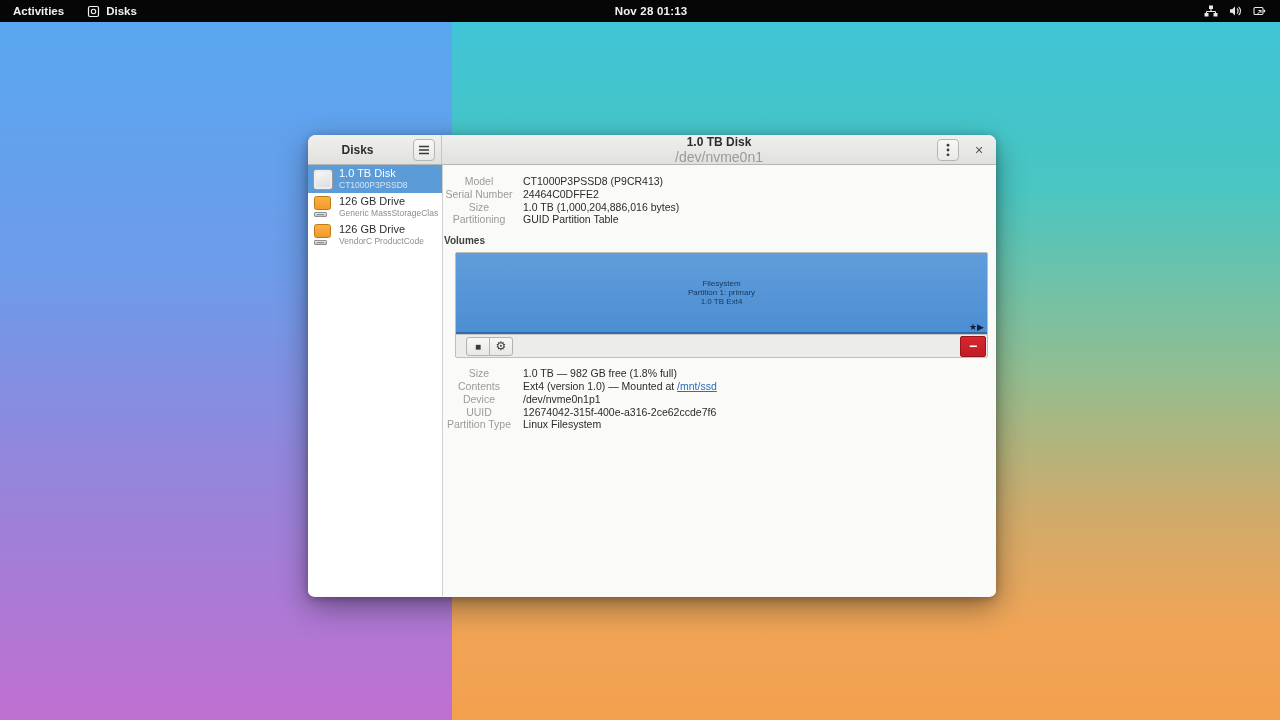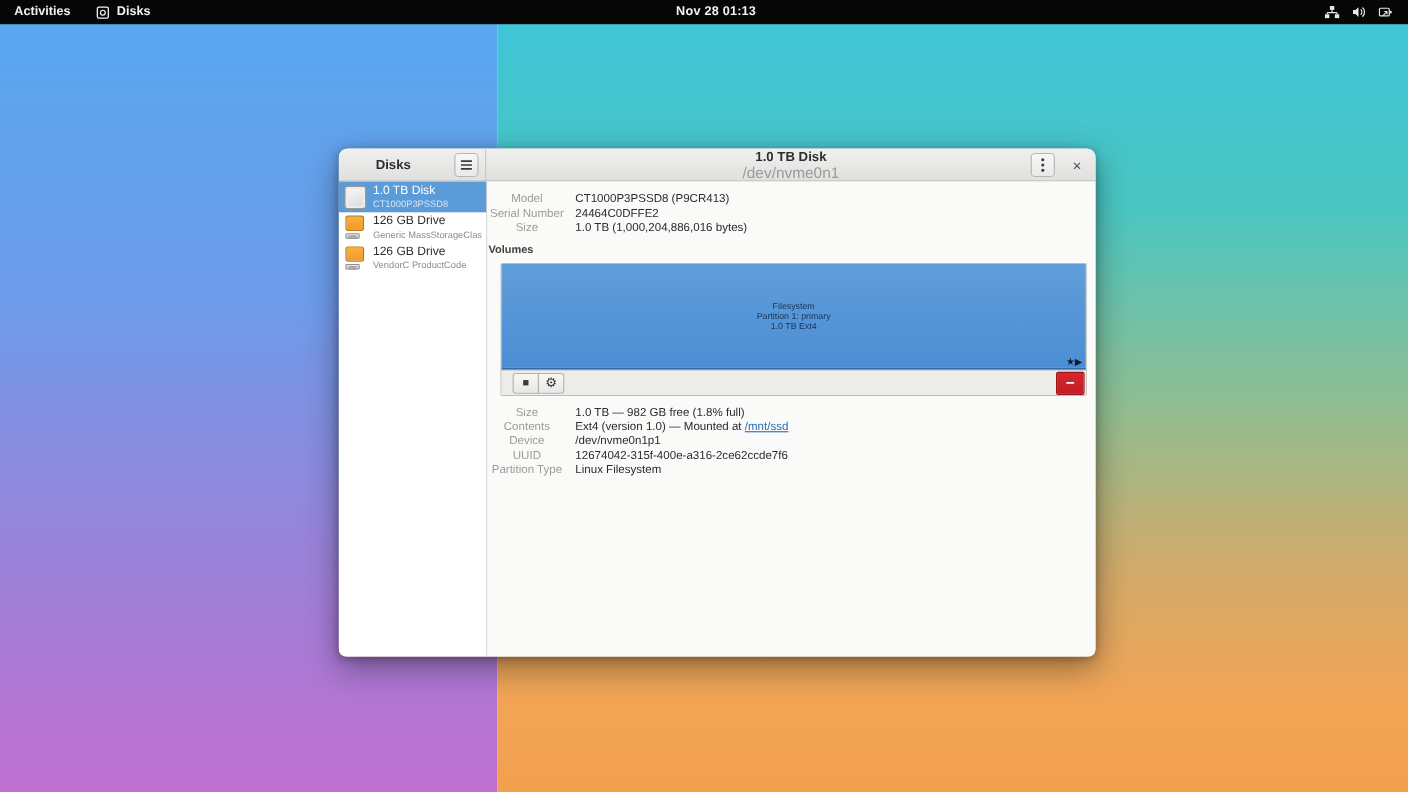--- a/index.html
+++ b/index.html
@@ -80,21 +80,21 @@
   .info-grid { margin-top:10px; }
   .info-row { display:flex; line-height:12.8px; }
   .info-row .lbl { width:72px; flex:none; text-align:center; color:#9b9b99; margin-right:8px; }
   .info-row .val { color:#2b2b2b; }
   .val a { color:#2a6db8; text-decoration:underline; cursor:pointer; }
 
   .vol-title { margin:9px 0 6px 1px; font-size:10px; font-weight:700; color:#3f3f3d; }
 
   .vol-widget { margin-left:12px; width:533px; border:1px solid #bdbdbb; border-radius:2px; }
   .vol-blue {
-    position:relative; height:96px;
+    position:relative; height:81px;
     background:linear-gradient(#609dda,#4c8ed3);
     border-bottom:2px solid #2f6cae;
     display:flex; flex-direction:column; align-items:center; justify-content:center;
     color:#16365c; font-size:8px; line-height:9px; text-align:left; cursor:pointer;
   }
   .vol-flags { position:absolute; right:3px; bottom:0px; font-size:9px; color:#101e36; letter-spacing:0px; }
   .vol-toolbar { height:23px; background:#ececea; border-top:1px solid #c6c6c4; display:flex; align-items:center; }
   .vt-group { display:flex; margin-left:10px; }
   .vt-btn {
     width:24px; height:19px; border:1px solid #b2b2b0; background:linear-gradient(#f7f7f6,#e8e8e7);
@@ -215,20 +215,24 @@
           <div class="lbl">Model</div>
           <div class="val">CT1000P3PSSD8 (P9CR413)</div>
         </div>
         <div class="info-row">
           <div class="lbl">Serial Number</div>
           <div class="val">24464C0DFFE2</div>
         </div>
         <div class="info-row">
           <div class="lbl">Size</div>
           <div class="val">1.0 TB (1,000,204,886,016 bytes)</div>
+        </div>
+        <div class="info-row">
+          <div class="lbl">Partitioning</div>
+          <div class="val">GUID Partition Table</div>
         </div>
       </div>
 
       <div class="vol-title">Volumes</div>
 
       <div class="vol-widget">
         <div class="vol-blue">
           <div>Filesystem</div>
           <div>Partition 1: primary</div>
           <div>1.0 TB Ext4</div>

